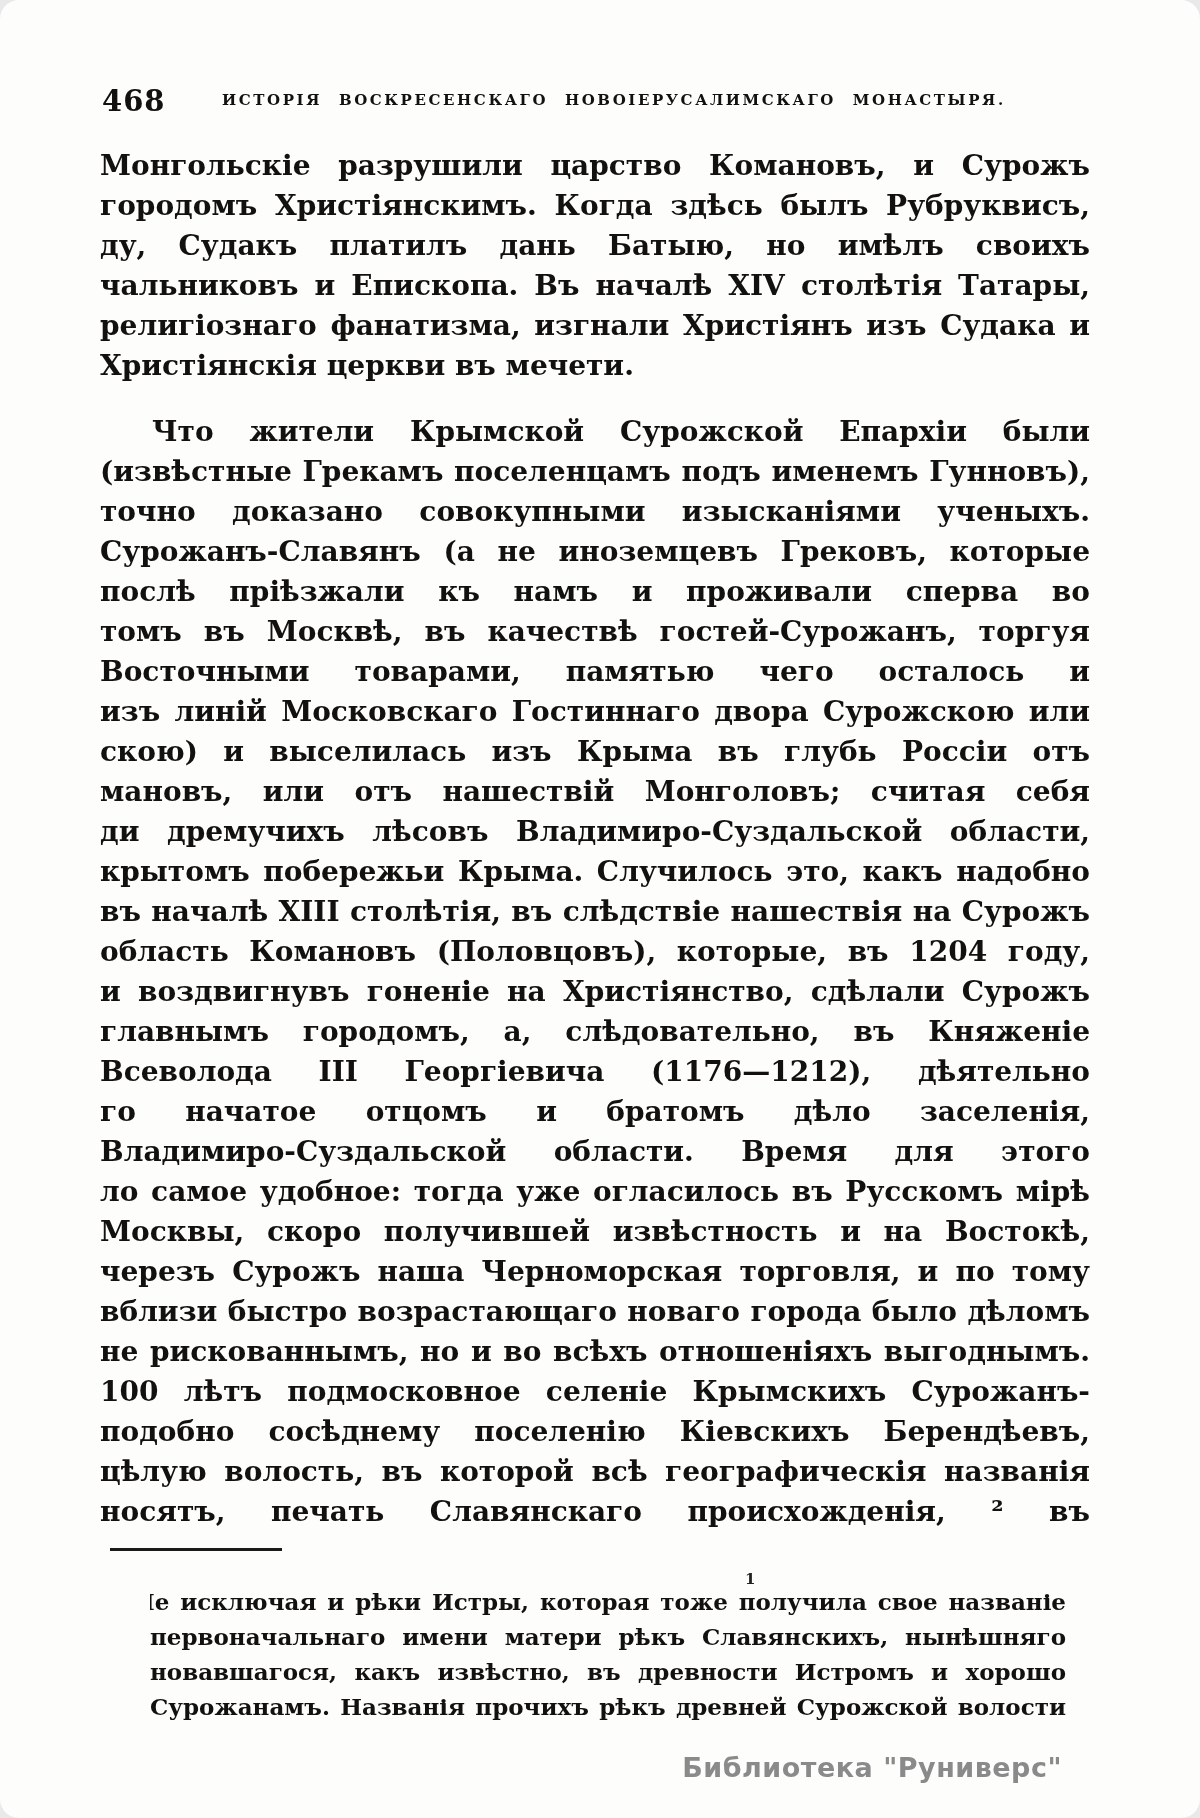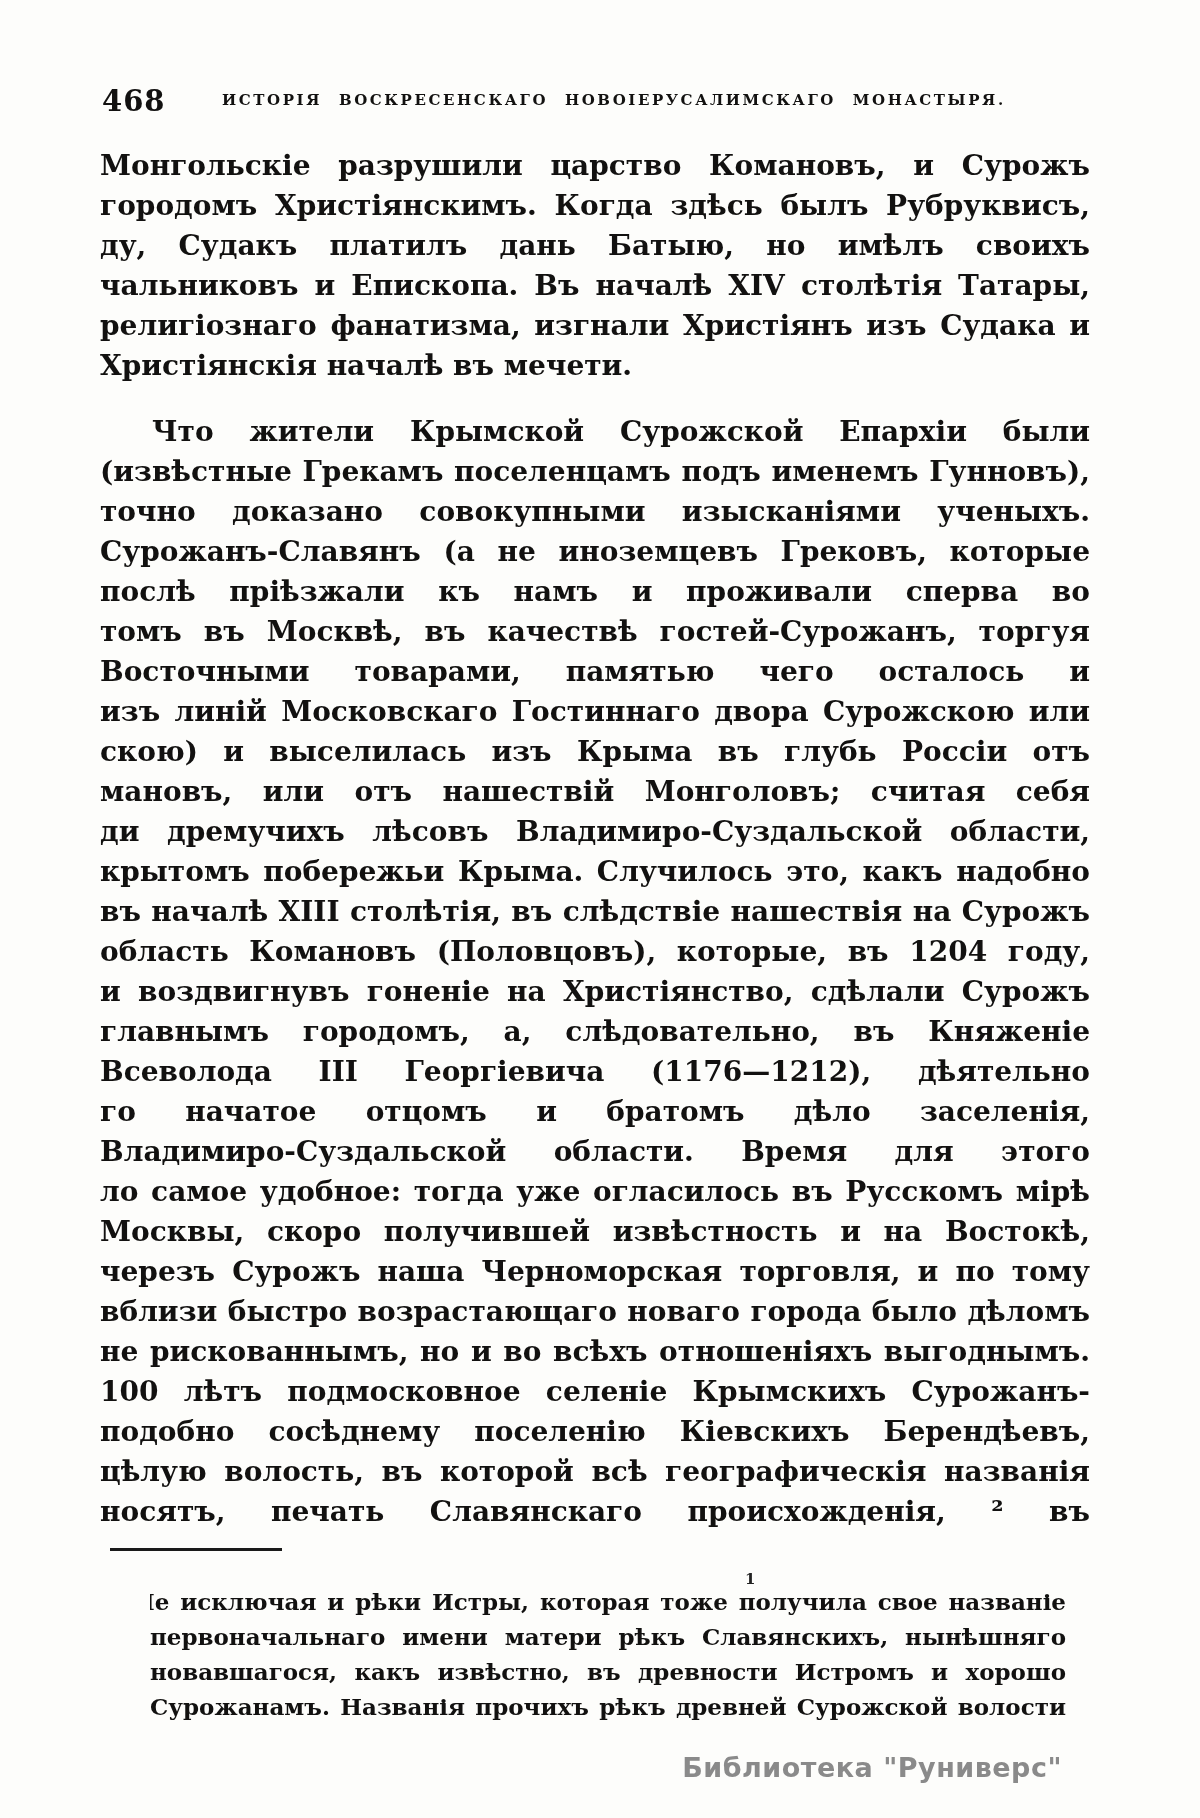--- a/index.html
+++ b/index.html
@@ -6,20 +6,21 @@
   body { background: #e9e9e9; }
   .page {
     position: relative;
     width: 1200px;
     height: 1818px;
     margin: 0 auto;
     background: #fdfdfb;
     overflow: hidden;
     color: #121110;
     font-family: "DejaVu Serif", "Liberation Serif", serif;
+    border-radius: 19px;
   }
   
   .header-row {
     position: absolute;
     top: 84px;
     left: 100px;
     width: 992px;
     height: 32px;
   }
   .page-number {
@@ -111,21 +112,21 @@
     <div class="running-title">ИСТОРІЯ ВОСКРЕСЕНСКАГО НОВОІЕРУСАЛИМСКАГО МОНАСТЫРЯ.</div>
   </div>
 
   <div class="text-block">
     <div class="paragraph">
       <div class="line">Монгольскіе разрушили царство Комановъ, и Сурожъ опять сдѣлался</div>
       <div class="line">городомъ Христіянскимъ. Когда здѣсь былъ Рубруквисъ, въ 1253 го-</div>
       <div class="line">ду, Судакъ платилъ дань Батыю, но имѣлъ своихъ особенныхъ на-</div>
       <div class="line">чальниковъ и Епископа. Въ началѣ XIV столѣтія Татары, въ жару</div>
       <div class="line">религіознаго фанатизма, изгнали Христіянъ изъ Судака и обратили</div>
-      <div class="line no-stretch">Христіянскія началѣ въ мечети.</div>
+      <div class="line no-stretch">Христіянскія церкви въ мечети.</div>
     </div>
     <div class="paragraph second">
       <div class="line indented">Что жители Крымской Сурожской Епархіи были Славяне</div>
       <div class="line">(извѣстные Грекамъ поселенцамъ подъ именемъ Гунновъ), это доста-</div>
       <div class="line">точно доказано совокупными изысканіями ученыхъ. Часть этихъ-то</div>
       <div class="line">Сурожанъ-Славянъ (а не иноземцевъ Грековъ, которые прежде и</div>
       <div class="line">послѣ пріѣзжали къ намъ и проживали сперва во Владимирѣ, а по-</div>
       <div class="line">томъ въ Москвѣ, въ качествѣ гостей-Сурожанъ, торгуя своими</div>
       <div class="line">Восточными товарами, памятью чего осталось и наименованіе одной</div>
       <div class="line">изъ линій Московскаго Гостиннаго двора Сурожскою или Суров-</div>

